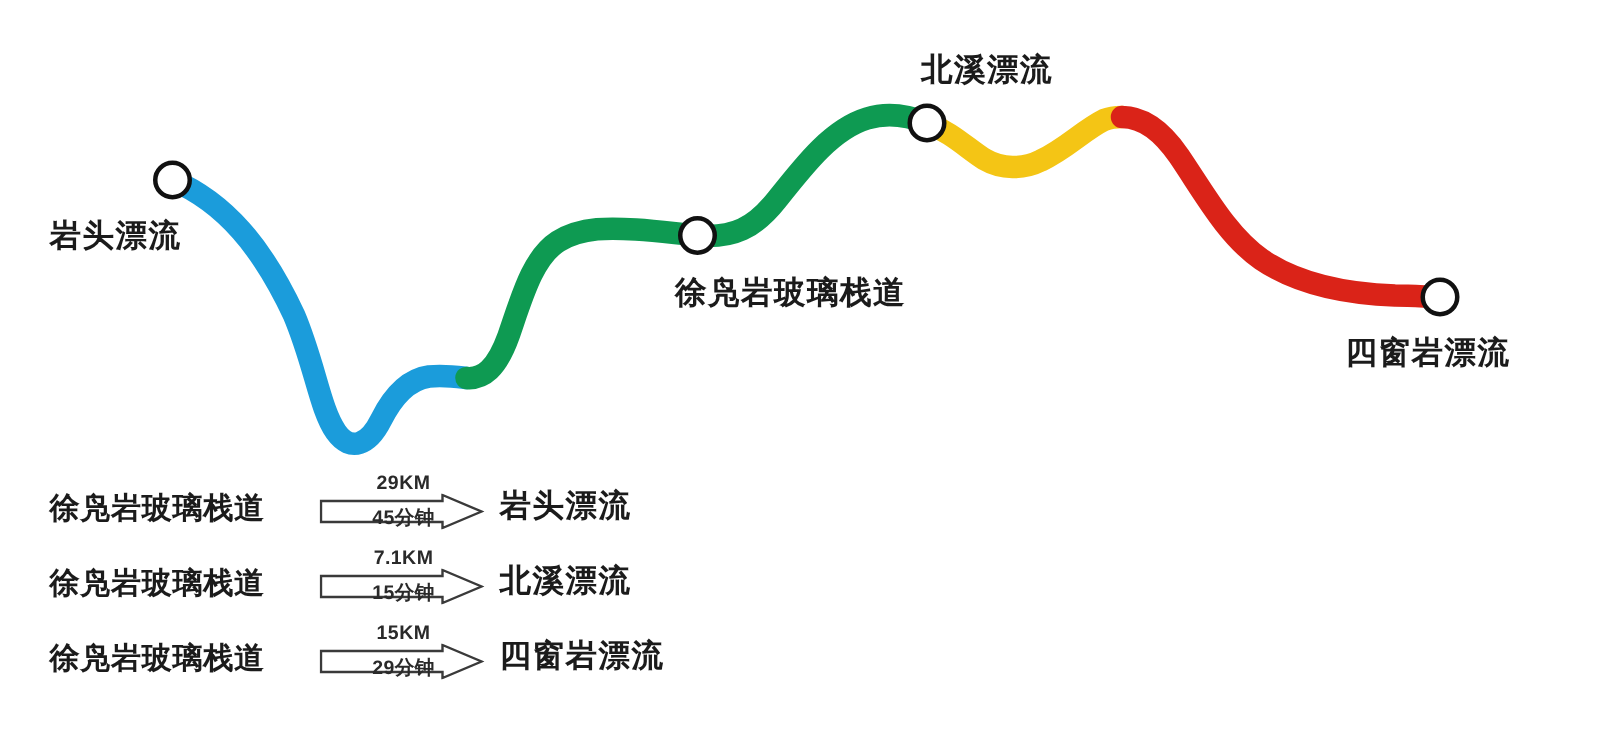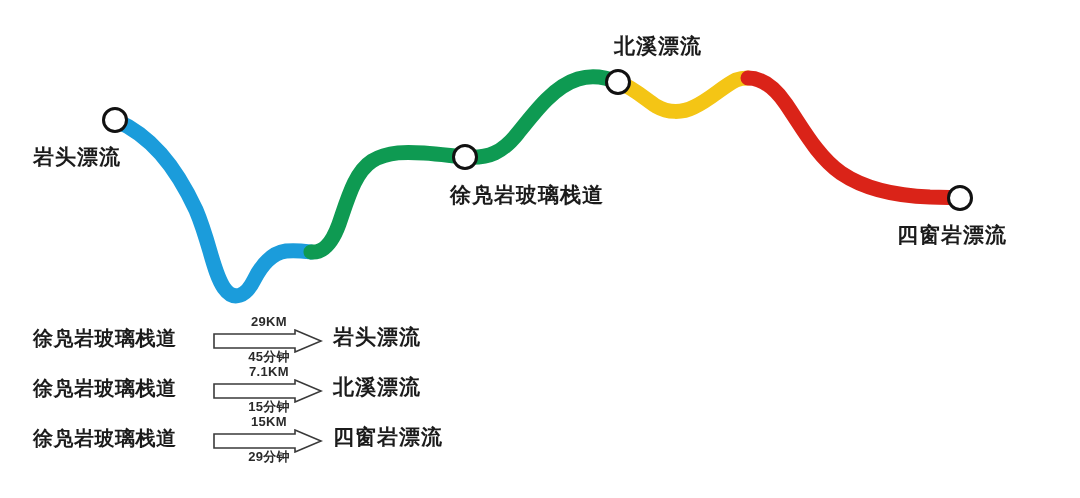--- a/index.html
+++ b/index.html
@@ -79,21 +79,21 @@
     width: 100px;
     text-align: center;
     font-family: "Liberation Sans", "DejaVu Sans", sans-serif;
     font-weight: bold;
     font-size: 13px;
     letter-spacing: 0.3px;
     color: #2a2a2a;
     white-space: nowrap;
   }
   .legend-distance { top: -4px; text-align: center; }
-  .legend-duration { top: 30px; }
+  .legend-duration { top: 18px; }
 </style>
 </head>
 <body>
 
 <svg id="route-map" viewBox="0 0 1080 498" width="1080" height="498" xmlns="http://www.w3.org/2000/svg">
 
   <g>
     <path d="M 115,120 C 150,135 175,165 196,210 C 210,243 213,272 224,288
              C 234,302 246,296 254,280 C 262,264 272,253 286,251
              C 296,250 303,251 311,252" fill="none" stroke="#1B9CDB" stroke-width="15" stroke-linecap="round" stroke-linejoin="round"></path>

